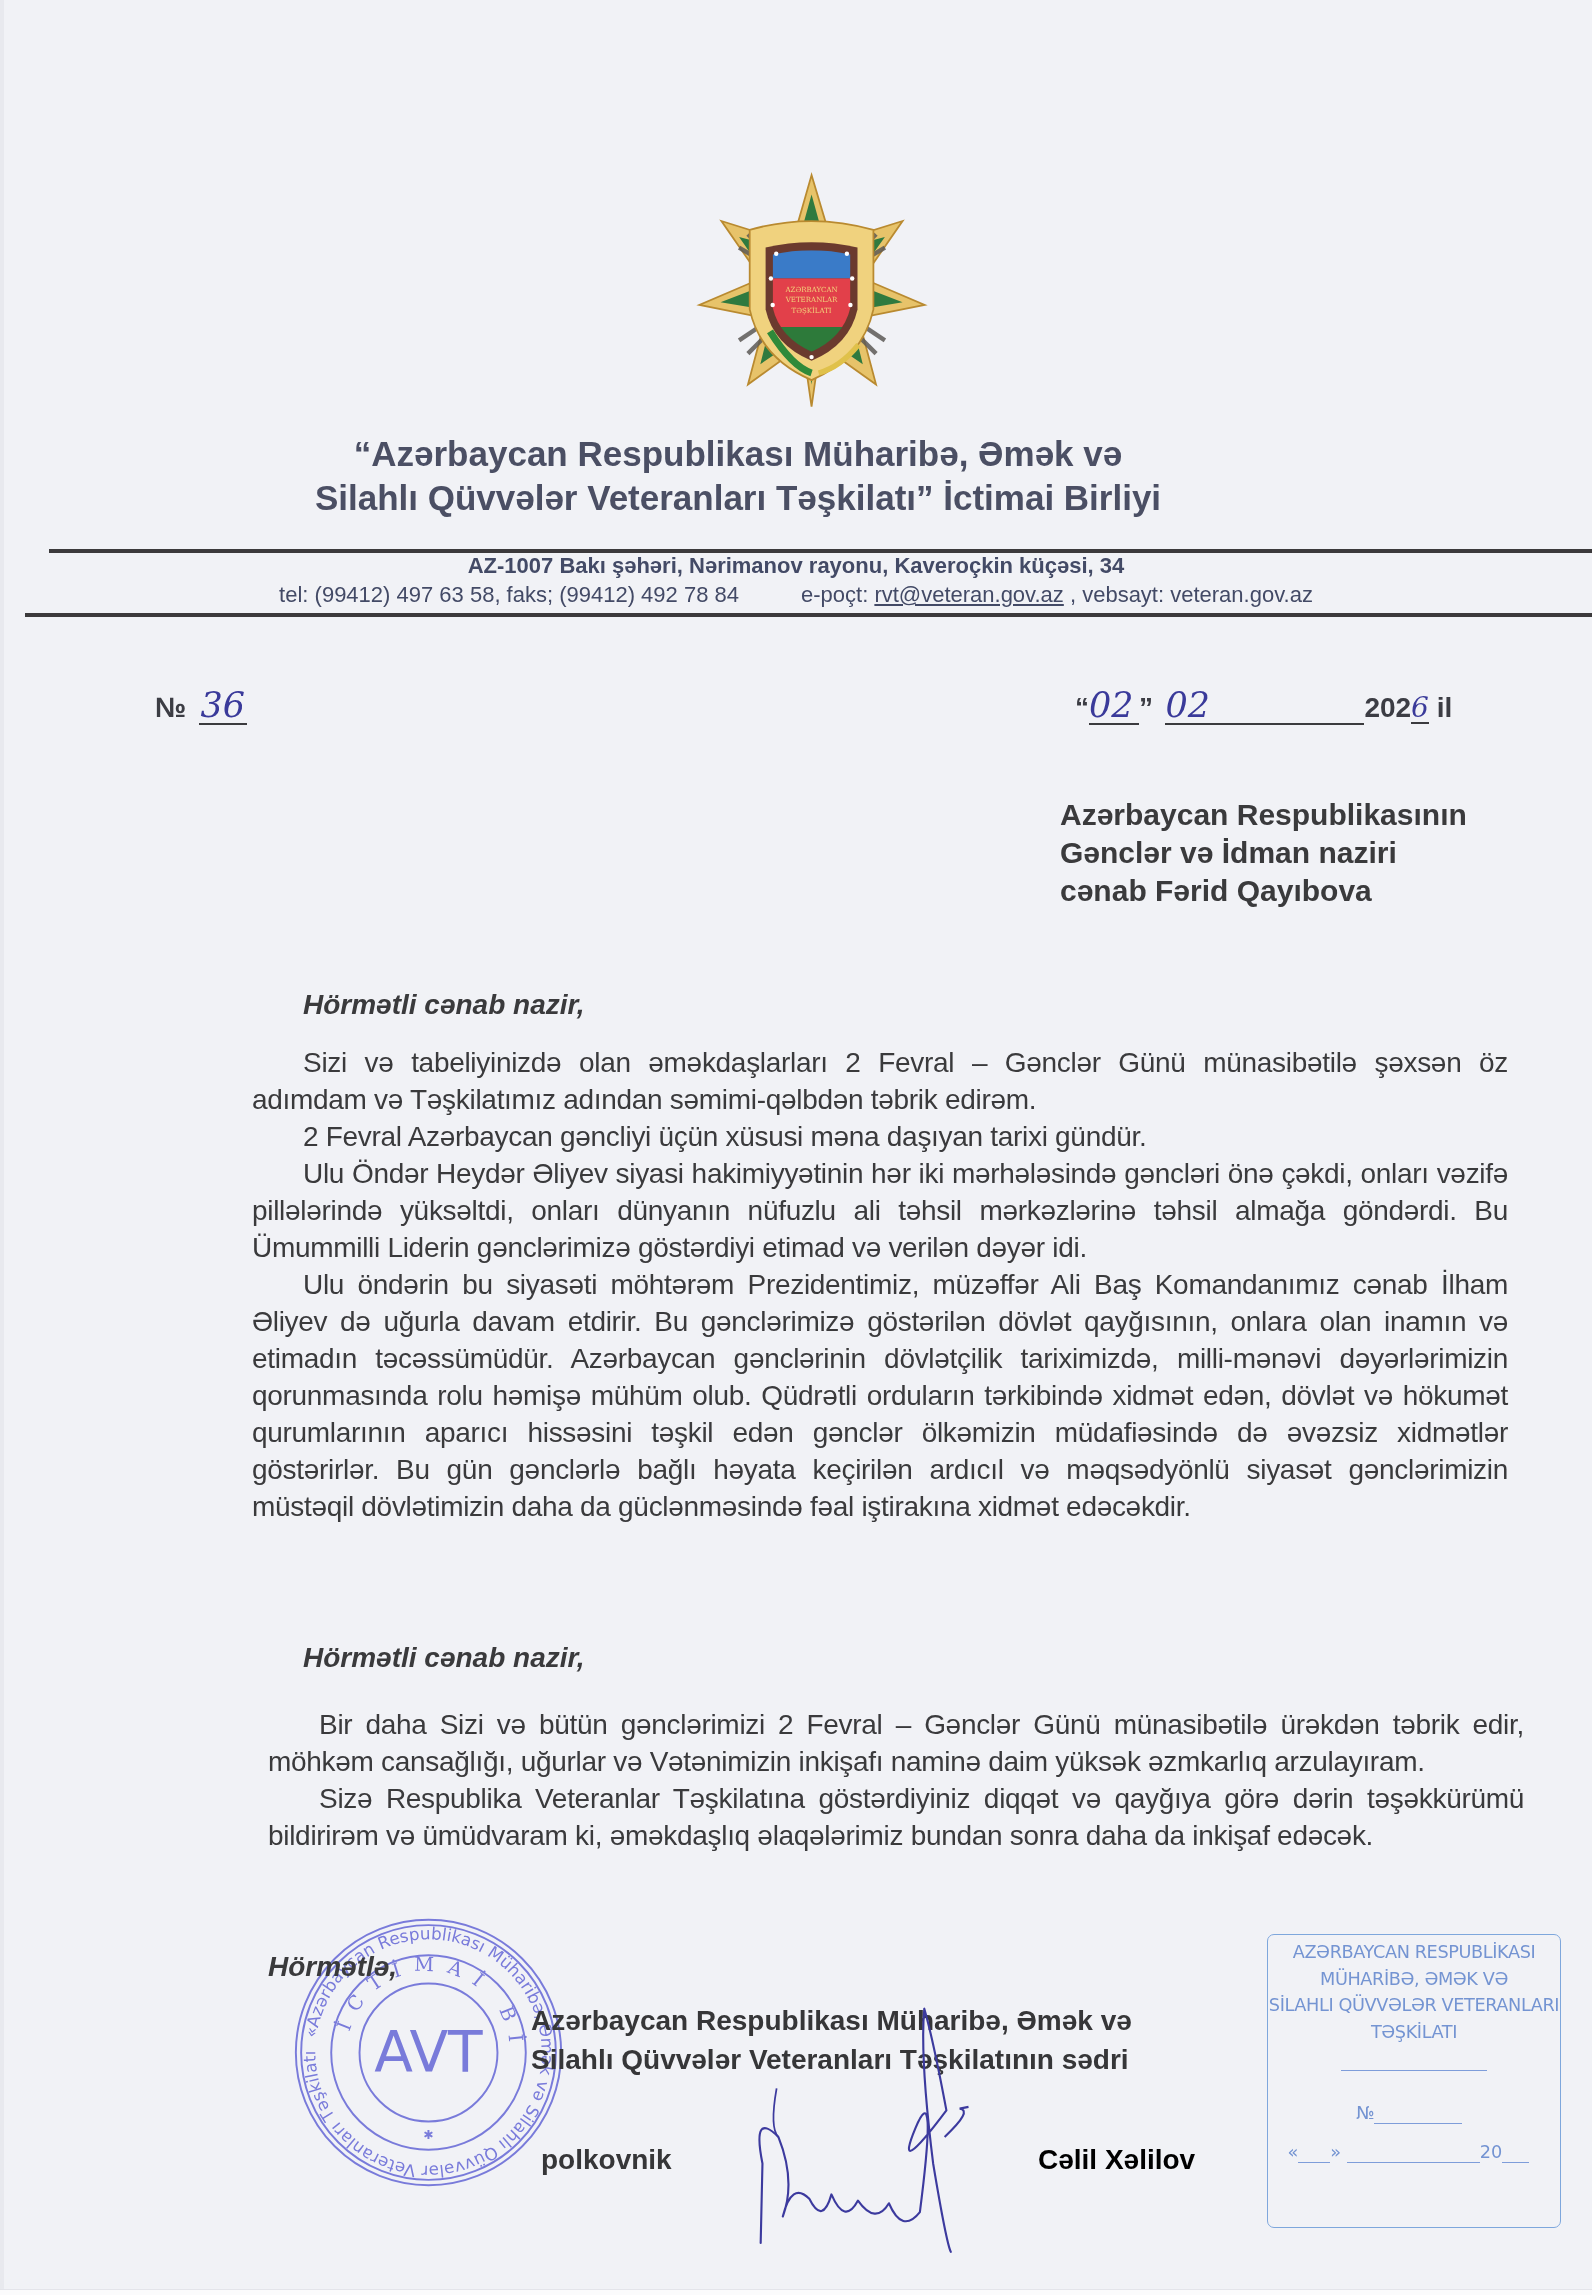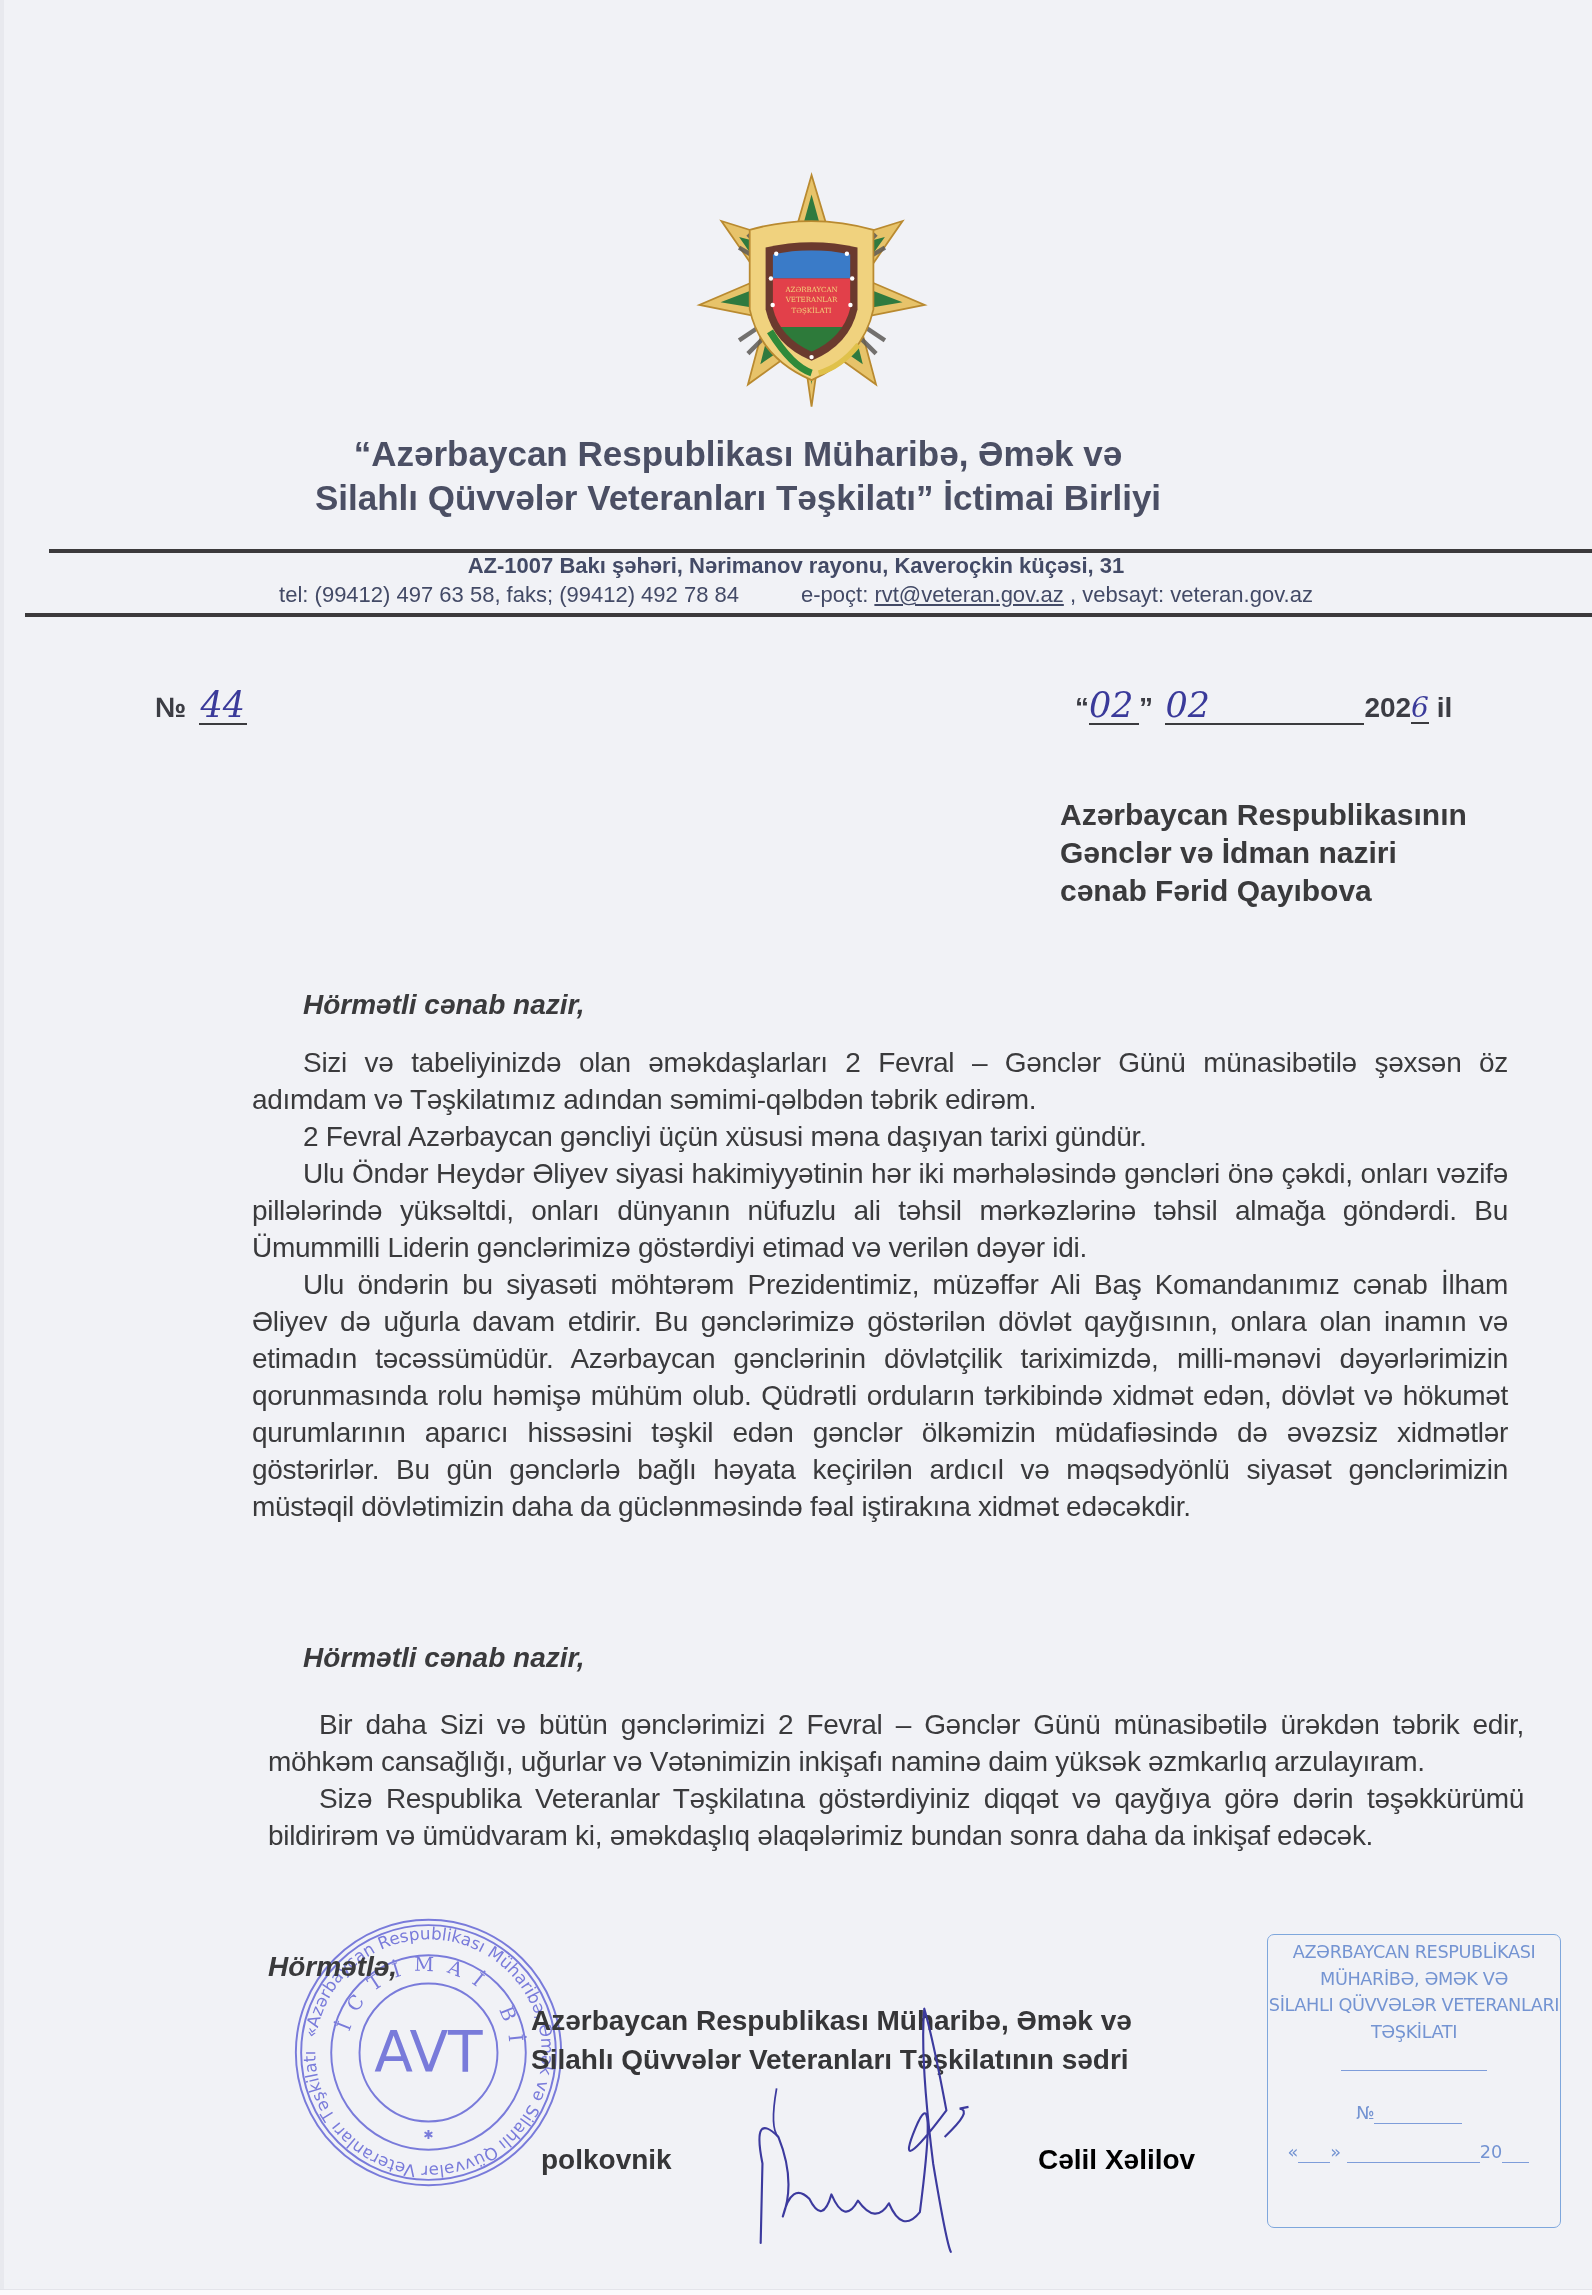--- a/index.html
+++ b/index.html
@@ -141,28 +141,28 @@
   <path d="M95,185 Q120,225 142,232" stroke="#2f8a3a" stroke-width="8" fill="none"></path>
   <path d="M150,232 Q175,225 195,200" stroke="#e0c14a" stroke-width="6" fill="none"></path>
 </svg>
 
 <div class="org-title">
   <div>“Azərbaycan Respublikası Müharibə, Əmək və</div>
   <div>Silahlı Qüvvələr Veteranları Təşkilatı” İctimai Birliyi</div>
 </div>
 
 <div class="rule rule-top"></div>
-<div class="address l1">AZ-1007 Bakı şəhəri, Nərimanov rayonu, Kaveroçkin  küçəsi, 31</div>
+<div class="address l1">AZ-1007 Bakı şəhəri, Nərimanov rayonu, Kaveroçkin  küçəsi, 34</div>
 <div class="address l2">
   <span>tel: (99412) 497 63 58,  faks; (99412) 492 78 84</span><span class="gap"></span><span>e-poçt: </span><span class="email">rvt@veteran.gov.az</span><span> , vebsayt: veteran.gov.az</span>
 </div>
 <div class="rule rule-bottom"></div>
 
 <div class="reg-row reg-no">
-  <span>№</span><span class="hand">44</span>
+  <span>№</span><span class="hand">36</span>
 </div>
 <div class="reg-row date-row">
   <span>“</span><span class="field day hand">02</span><span>”</span><span class="field month hand">02</span><span>202</span><span class="yr-digit">6</span><span> il</span>
 </div>
 
 <div class="recipient">
   <div>Azərbaycan Respublikasının</div>
   <div>Gənclər və İdman naziri</div>
   <div>cənab Fərid Qayıbova</div>
 </div>

